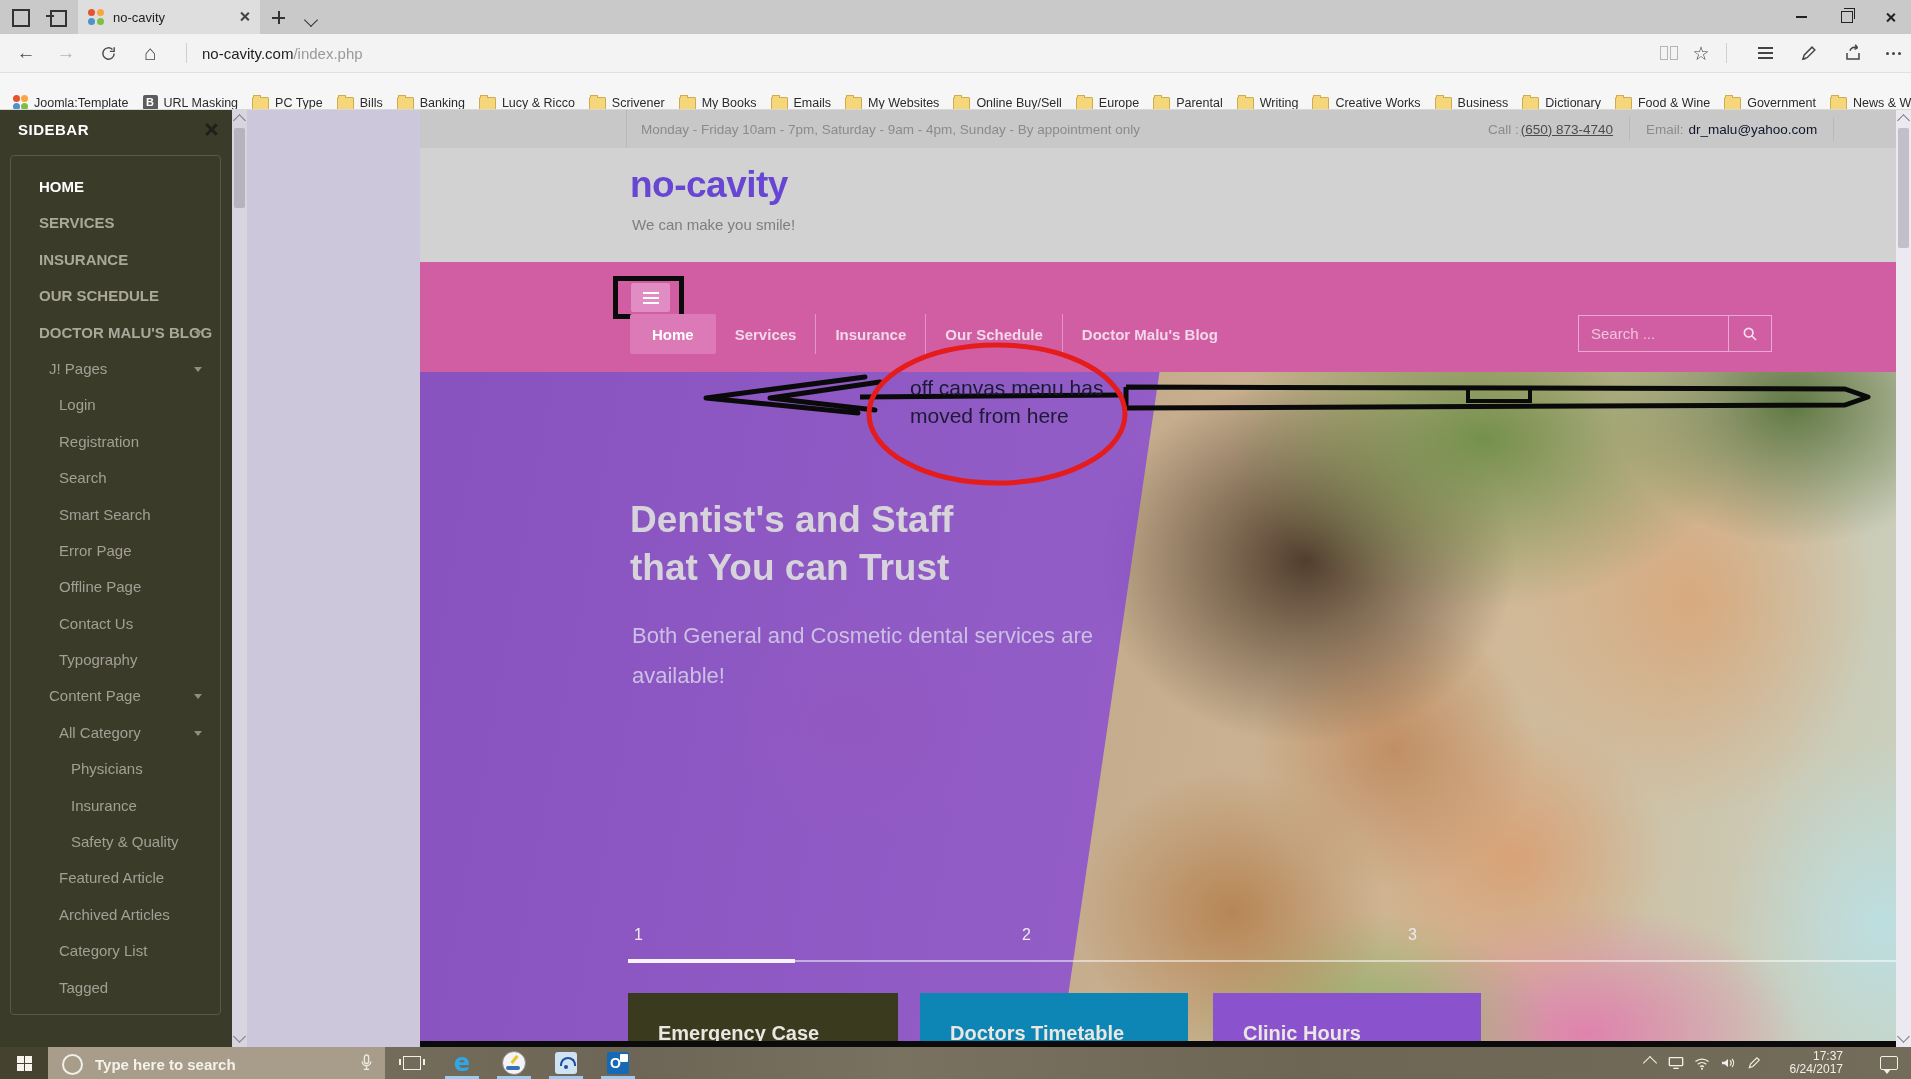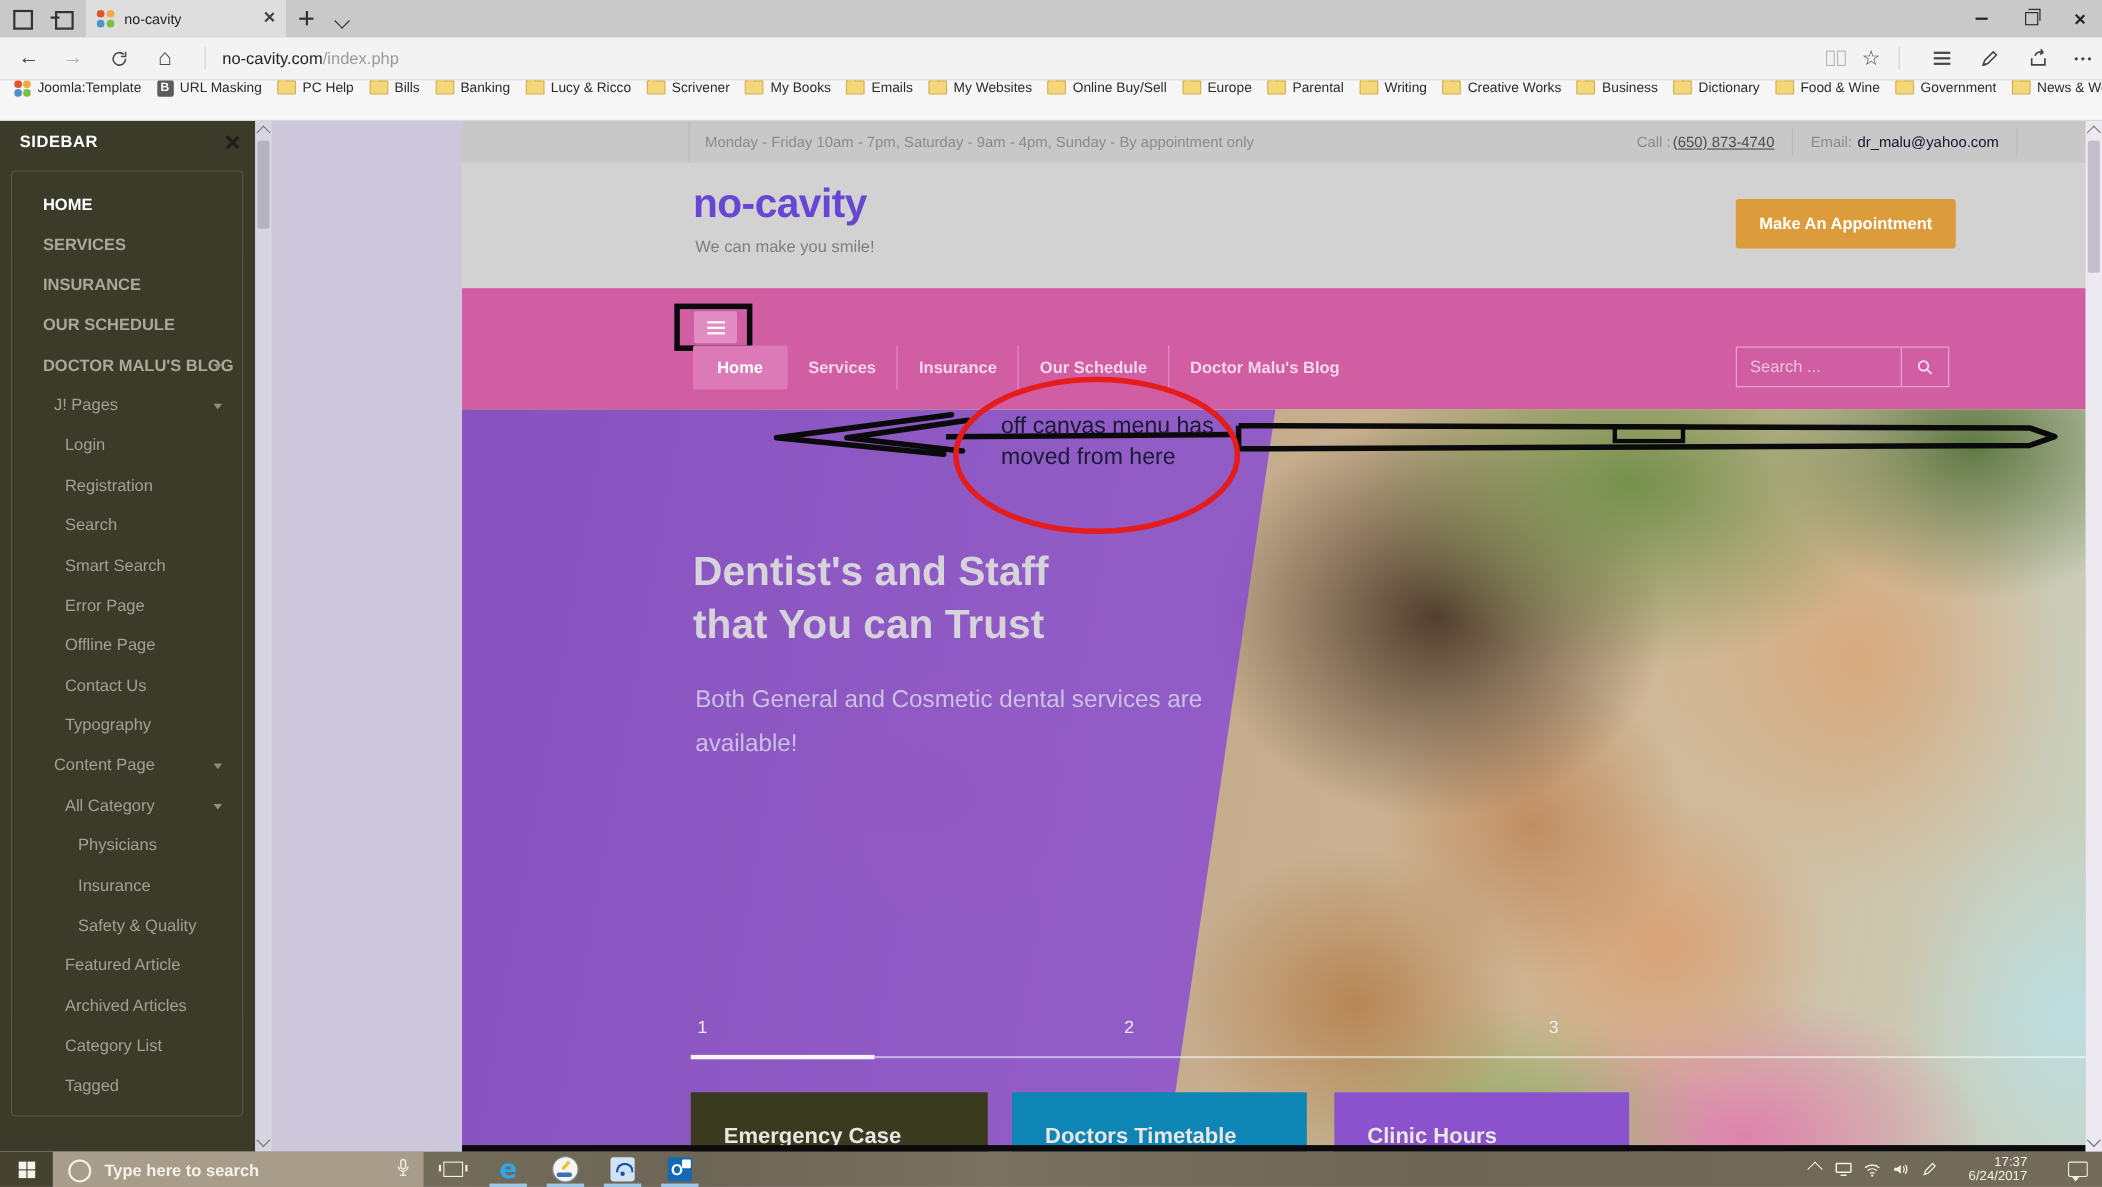--- a/index.html
+++ b/index.html
@@ -45,21 +45,21 @@
   .urltext .path{color:#9a9a9a;}
   .dots3{display:inline-flex;gap:3px;}
   .dots3 i{width:3px;height:3px;border-radius:50%;background:#444;}
   .hubglyph{display:inline-block;width:15px;}
   .hubglyph i{display:block;height:1.8px;background:#444;margin:3px 0;}
   .readglyph{display:inline-flex;gap:2px;}
   .readglyph i{width:6px;height:12px;border:1.4px solid #b5b5b5;}
 
   
   .bmbar{position:absolute;left:0;top:73px;width:1911px;height:37px;background:#f6f6f6;border-bottom:1px solid #d8d8d8;box-sizing:border-box;display:flex;align-items:center;padding-left:6px;overflow:hidden;}
-  .bm{display:flex;align-items:flex-start;padding:16px 7px;height:37px;white-space:nowrap;}
+  .bm{display:flex;align-items:flex-end;padding:16px 7px;height:37px;white-space:nowrap;}
   .bm .lbl{font-size:12.5px;color:#2b2b2b;margin-left:6px;}
   .ic-folder{width:15px;height:11px;background:#f5d77a;border:1px solid #cfae52;border-radius:1px;position:relative;flex:0 0 15px;}
   .ic-folder::before{content:"";position:absolute;left:0;top:-3px;width:6px;height:2px;background:#f5d77a;border:1px solid #cfae52;border-bottom:none;border-radius:1px 1px 0 0;}
   .ic-bmask{width:15px;height:15px;background:#5c5c5c;border-radius:2px;color:#fff;font-size:11px;font-weight:bold;display:flex;align-items:center;justify-content:center;flex:0 0 15px;}
   .ic-bmask::before{content:"B";}
   .ic-joomla{width:15px;height:15px;position:relative;flex:0 0 15px;}
   .ic-joomla i{position:absolute;width:7px;height:7px;border-radius:50%;}
   .ic-joomla i:nth-child(1){left:0;top:0;background:#e4542c;}
   .ic-joomla i:nth-child(2){right:0;top:0;background:#f9a541;}
   .ic-joomla i:nth-child(3){left:0;bottom:0;background:#4f91cd;}
@@ -280,21 +280,21 @@
           <i></i>
         </span>
         <span class="lbl">Joomla:Template</span>
       </span>
     <span class="bm">
         <span class="ic-bmask"></span>
         <span class="lbl">URL Masking</span>
       </span>
     <span class="bm">
         <span class="ic-folder"></span>
-        <span class="lbl">PC Help</span>
+        <span class="lbl">PC Type</span>
       </span>
     <span class="bm">
         <span class="ic-folder"></span>
         <span class="lbl">Bills</span>
       </span>
     <span class="bm">
         <span class="ic-folder"></span>
         <span class="lbl">Banking</span>
       </span>
     <span class="bm">
@@ -405,21 +405,20 @@
         <span class="sep"></span>
         <span>Email:</span>
         <span class="tb-email">dr_malu@yahoo.com</span>
         <span class="sep"></span>
       </div>
     </div>
 
     <div class="siteheader">
       <div class="logo">no-cavity</div>
       <div class="tagline">We can make you smile!</div>
-      <div class="cta-orange">Make An Appointment</div>
     </div>
 
     <div class="pinknav">
       <div class="burger">
           <i></i>
           <i></i>
           <i></i>
         </div>
       <div class="ann-square"></div>
       <div class="menurow">

